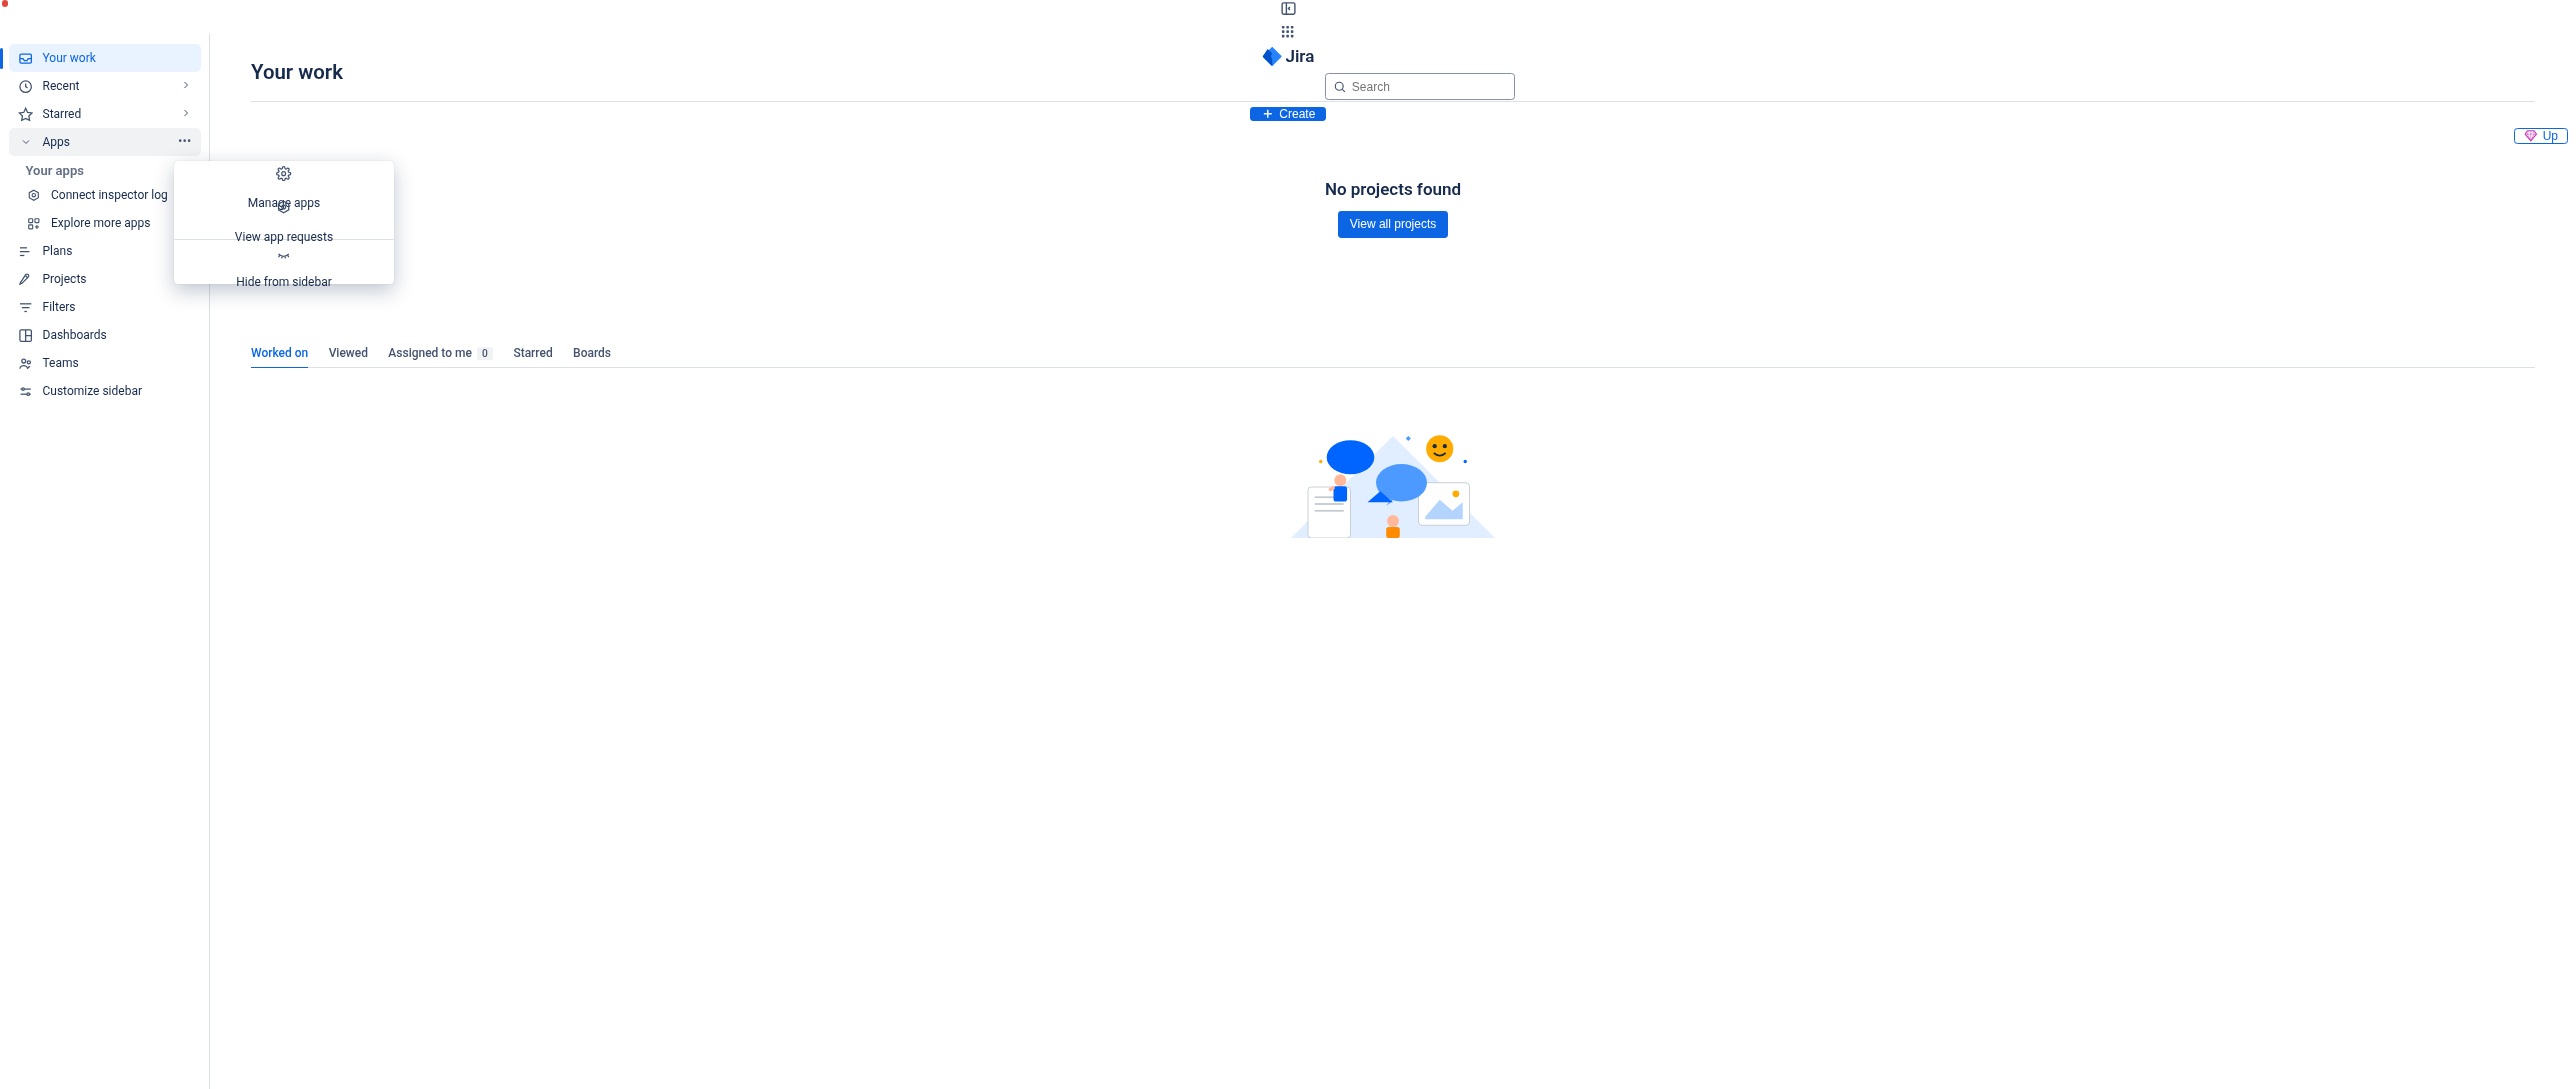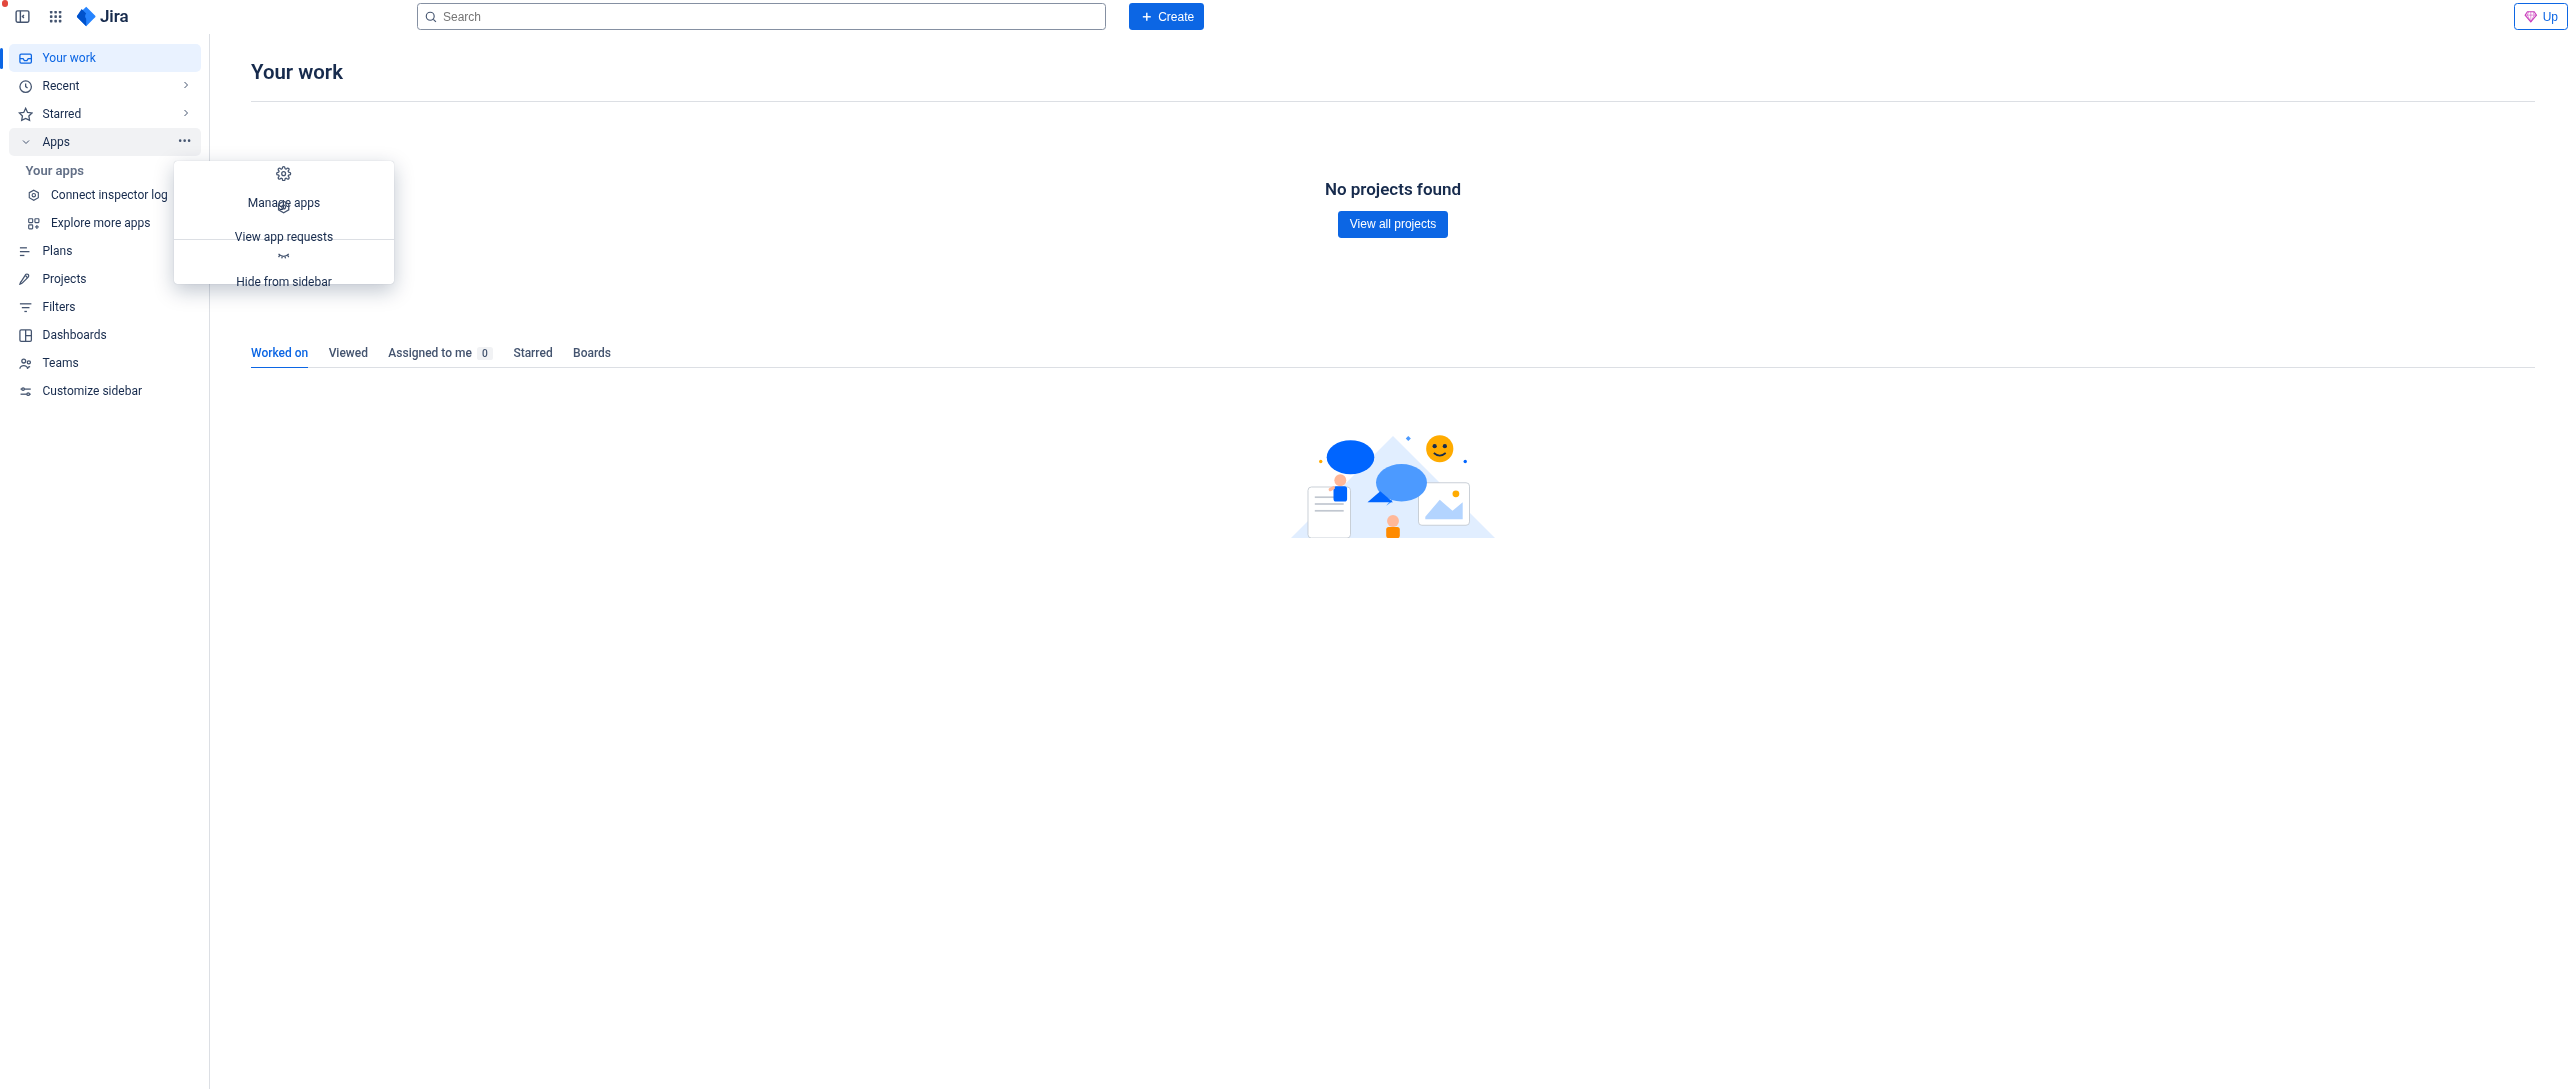--- a/index.html
+++ b/index.html
@@ -9,20 +9,21 @@
     background: #fff;
     overflow: hidden;
   }
   .topbar {
     display: flex;
     align-items: center;
     height: 34px;
     padding: 0 8.5px;
     gap: 6.8px;
     border-bottom: 0.9px solid #fff;
+    flex-direction: column;
   }
   .icon-btn {
     width: 27px; height: 27px;
     display: flex; align-items: center; justify-content: center;
     border-radius: 3.4px;
     color: #44546F;
     cursor: pointer;
   }
   .jira-logo {
     display: flex; align-items: center; gap: 3.4px;

